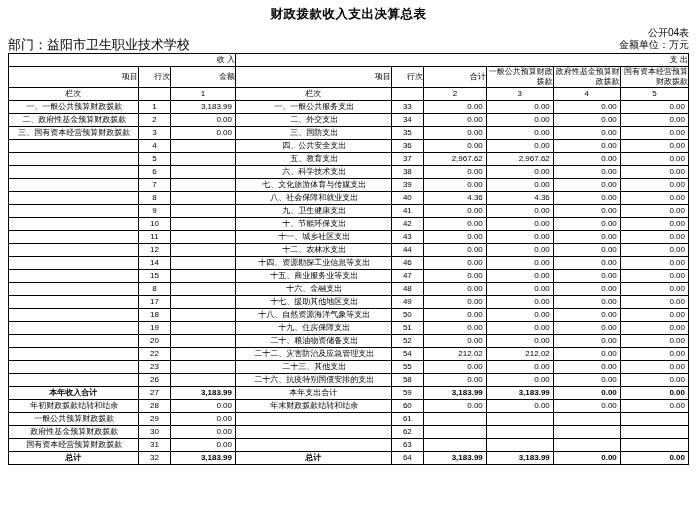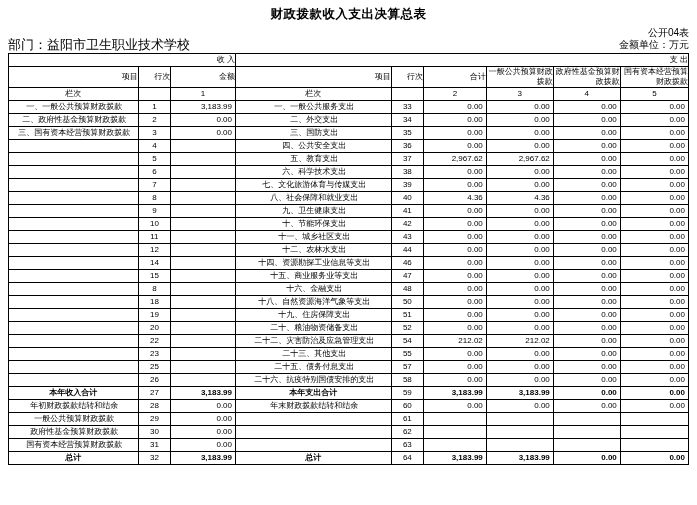--- a/index.html
+++ b/index.html
@@ -297,20 +297,31 @@
           <td class="c-right"></td>
           <td class="c-left">十六、金融支出</td>
           <td class="c-center">48</td>
           <td class="c-right">0.00</td>
           <td class="c-right">0.00</td>
           <td class="c-right">0.00</td>
           <td class="c-right">0.00</td>
         </tr>
         <tr>
           <td class="c-left"></td>
+          <td class="c-center">17</td>
+          <td class="c-right"></td>
+          <td class="c-left">十七、援助其他地区支出</td>
+          <td class="c-center">49</td>
+          <td class="c-right">0.00</td>
+          <td class="c-right">0.00</td>
+          <td class="c-right">0.00</td>
+          <td class="c-right">0.00</td>
+        </tr>
+        <tr>
+          <td class="c-left"></td>
           <td class="c-center">18</td>
           <td class="c-right"></td>
           <td class="c-left">十八、自然资源海洋气象等支出</td>
           <td class="c-center">50</td>
           <td class="c-right">0.00</td>
           <td class="c-right">0.00</td>
           <td class="c-right">0.00</td>
           <td class="c-right">0.00</td>
         </tr>
         <tr>
@@ -352,45 +363,34 @@
           <td class="c-right"></td>
           <td class="c-left">二十三、其他支出</td>
           <td class="c-center">55</td>
           <td class="c-right">0.00</td>
           <td class="c-right">0.00</td>
           <td class="c-right">0.00</td>
           <td class="c-right">0.00</td>
         </tr>
         <tr>
           <td class="c-left"></td>
-          <td class="c-center">25</td>
-          <td class="c-right"></td>
-          <td class="c-left">二十五、债务付息支出</td>
-          <td class="c-center">57</td>
-          <td class="c-right">0.00</td>
-          <td class="c-right">0.00</td>
-          <td class="c-right">0.00</td>
-          <td class="c-right">0.00</td>
-        </tr>
-        <tr>
-          <td class="c-left"></td>
           <td class="c-center">26</td>
           <td class="c-right"></td>
           <td class="c-left">二十六、抗疫特别国债安排的支出</td>
           <td class="c-center">58</td>
           <td class="c-right">0.00</td>
           <td class="c-right">0.00</td>
           <td class="c-right">0.00</td>
           <td class="c-right">0.00</td>
         </tr>
         <tr>
           <td class="c-center" style="font-weight: bold;">本年收入合计</td>
           <td class="c-center">27</td>
           <td class="c-right" style="font-weight: bold;">3,183.99</td>
-          <td class="c-center" style="font-weight: bold;">本年支出合计</td>
+          <td class="c-center" style="font-weight: normal;">本年支出合计</td>
           <td class="c-center">59</td>
           <td class="c-right" style="font-weight: bold;">3,183.99</td>
           <td class="c-right" style="font-weight: bold;">3,183.99</td>
           <td class="c-right" style="font-weight: bold;">0.00</td>
           <td class="c-right" style="font-weight: bold;">0.00</td>
         </tr>
         <tr>
           <td class="c-left">年初财政拨款结转和结余</td>
           <td class="c-center">28</td>
           <td class="c-right">0.00</td>

